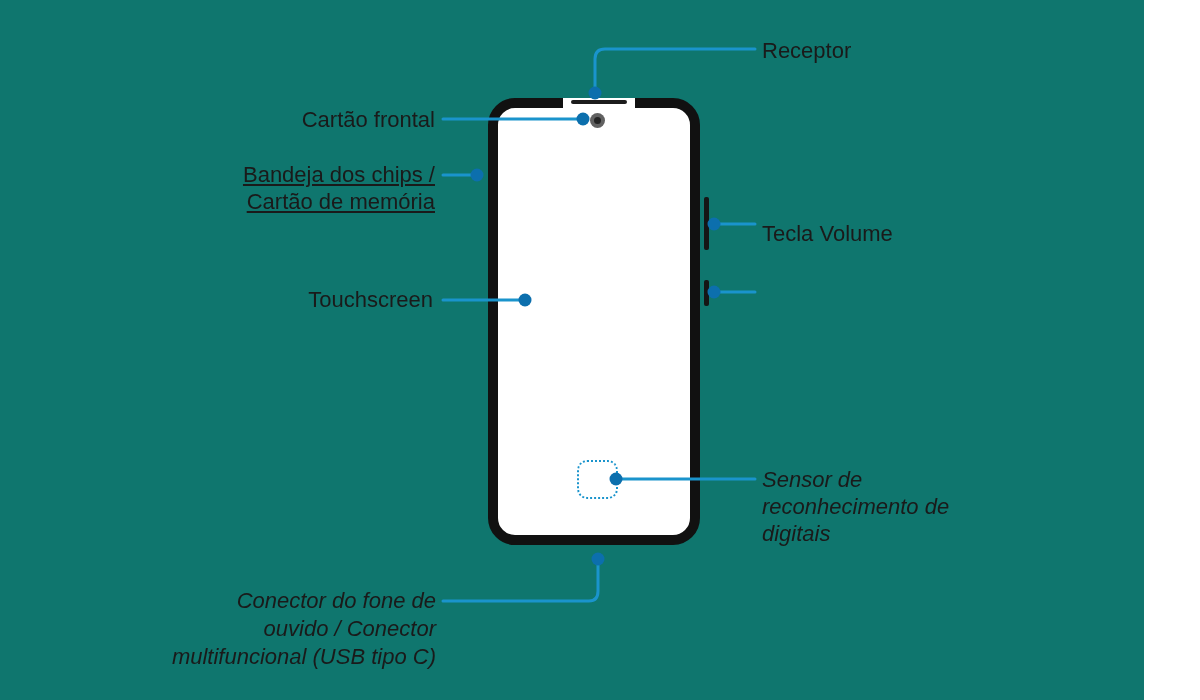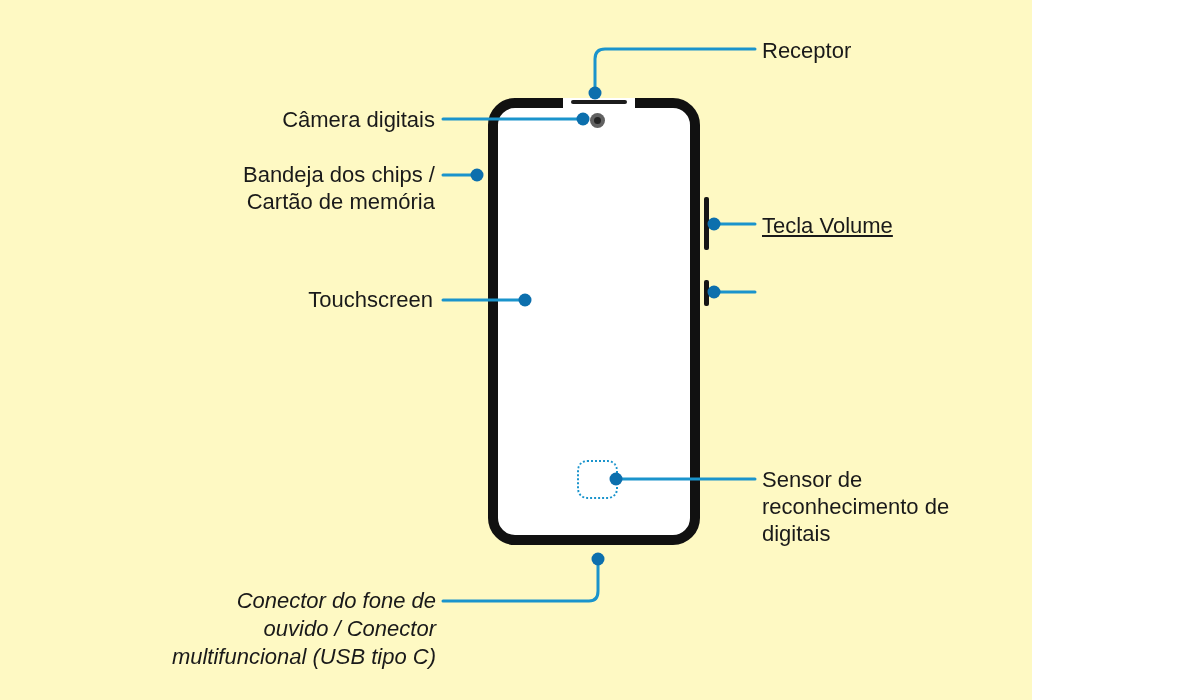--- a/index.html
+++ b/index.html
@@ -4,22 +4,22 @@
 <style>
   :root{
     --line:#1a94cc;
     --dot:#0c6fad;
     --phone:#111111;
     --text:#1a1a1a;
   }
   html,body{margin:0;padding:0;background:#ffffff;}
   .canvas{
     position:relative;
-    width:1032px;height:700px;
-    background:#fef9c3;
+    width:1144px;height:700px;
+    background:#0f766e;
     overflow:hidden;
     font-family:"Liberation Sans", sans-serif;
     color:var(--text);
   }
   
   .phone-body{
     position:absolute;
     left:488px;top:98px;
     width:212px;height:447px;
     box-sizing:border-box;
@@ -146,31 +146,31 @@
 
     <path d="M755,479 L616,479"></path>
     <circle cx="616" cy="479" r="6.5"></circle>
 
     <path d="M443,601 L589,601 Q598,601 598,591 L598,563"></path>
     <circle cx="598" cy="559" r="6.5"></circle>
   </svg>
 
   <div class="label left" style="left:762px;top:37px;">Receptor</div>
 
-  <div class="label right" style="left:135px;top:106px;">Câmera digitais</div>
+  <div class="label right" style="left:135px;top:106px;">Cartão frontal</div>
 
-  <div class="label right" style="left:135px;top:161px;">Bandeja dos chips /
+  <div class="label right" style="left:135px;top:161px;text-decoration:underline;">Bandeja dos chips /
 Cartão de memória</div>
 
   <div class="label right" style="left:133px;top:286px;">Touchscreen</div>
 
-  <div class="label left" style="left:762px;top:212px;text-decoration:underline;">Tecla Volume</div>
+  <div class="label left" style="left:762px;top:220px;">Tecla Volume</div>
 
 
-  <div class="label left" style="left:762px;top:466px;">Sensor de
+  <div class="label left" style="left:762px;top:466px;font-style:italic;">Sensor de
 reconhecimento de
 digitais</div>
 
   <div class="label right lh28" style="left:136px;top:587px;font-style:italic;">Conector do fone de
 ouvido / Conector
 multifuncional (USB tipo C)</div>
 
 </div>
 
 </body></html>

